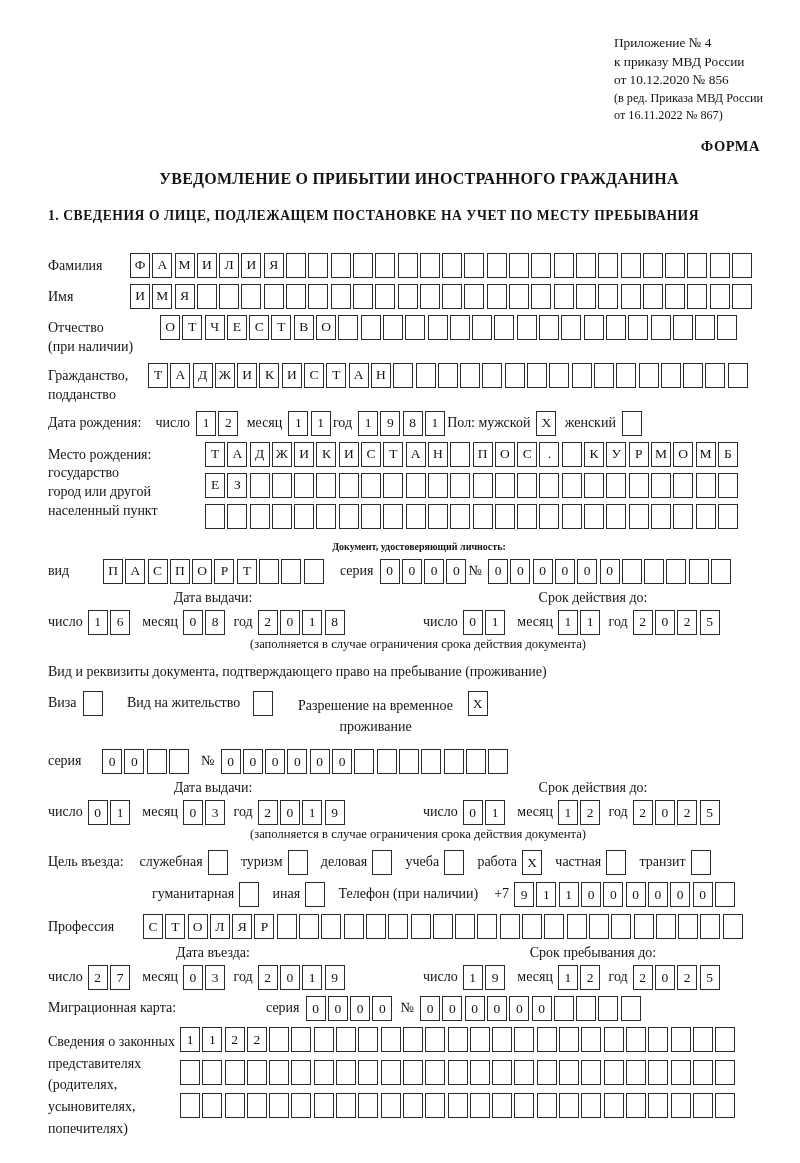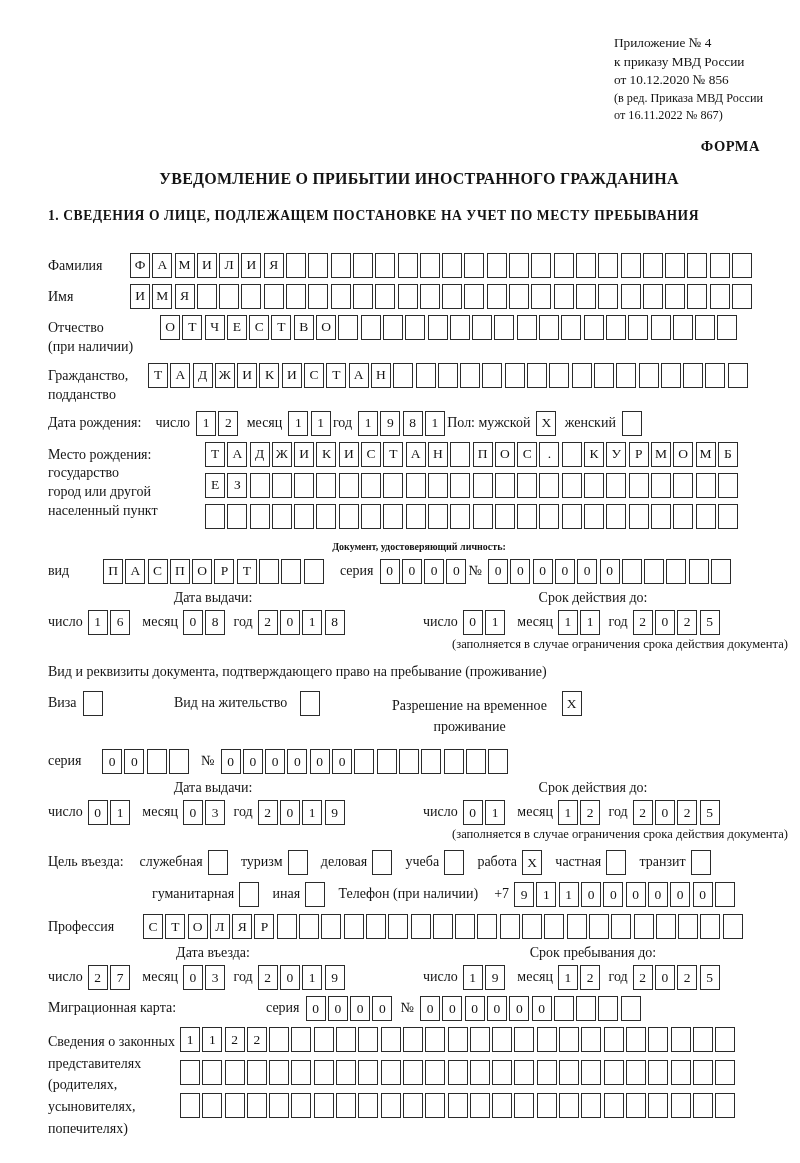--- a/index.html
+++ b/index.html
@@ -24,23 +24,23 @@
   .mr6{margin-right:6px;}
   .center-bold{text-align:center;font-weight:bold;font-size:10px;margin:4px 0 7px;}
   .dates{display:flex;margin-bottom:2px;}
   .dcol{display:flex;flex-direction:column;}
   .dcol.left{width:375px;}
   .dcol.right{flex:1;font-family:Liberation Serif, serif;}
   .dtitle{text-align:center;margin-bottom:4px;width:330px;}
   .dcol.right .dtitle{width:340px;}
   .dfields{display:flex;align-items:flex-start;}
   .dfields .lbl{padding-top:4px;margin-right:5px;}
-  .note-right{text-align:right;font-size:12.6px;margin:0 2px 8px 0;}
+  .note-right{text-align:center;font-size:12.6px;margin:0 2px 8px 0;}
   .intro{line-height:1.75;margin-top:2px;}
-  .optrow{display:flex;align-items:flex-start;margin:7px 0 12px;gap:47px;}
+  .optrow{display:flex;align-items:flex-start;margin:7px 0 12px;}
   .opt{display:flex;align-items:flex-start;}
   .opt .olabel{padding-top:4px;}
   .opt .wrap2{width:172px;text-align:center;line-height:1.5;}
   .opt .wrap3{width:168px;text-align:center;line-height:1.5;}
   .pline{display:flex;align-items:flex-start;margin-bottom:7px;}
   .pline .plabel{padding-top:4px;margin:0 5px 0 11px;}
   .pline .plabel.first{margin-left:0;}
   .indent2{margin-left:104px;}
   .gl{width:132px;line-height:1.55;}
 </style>

